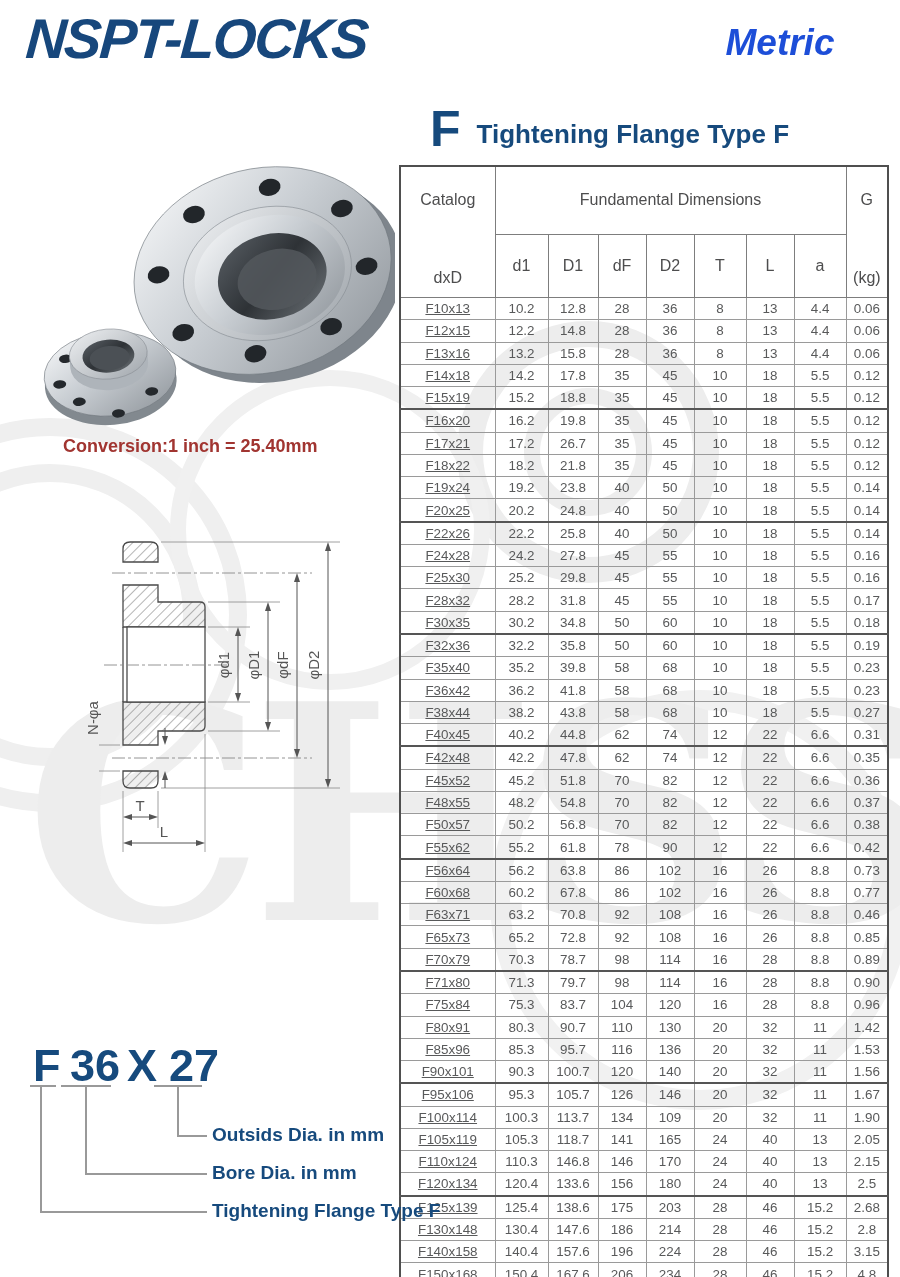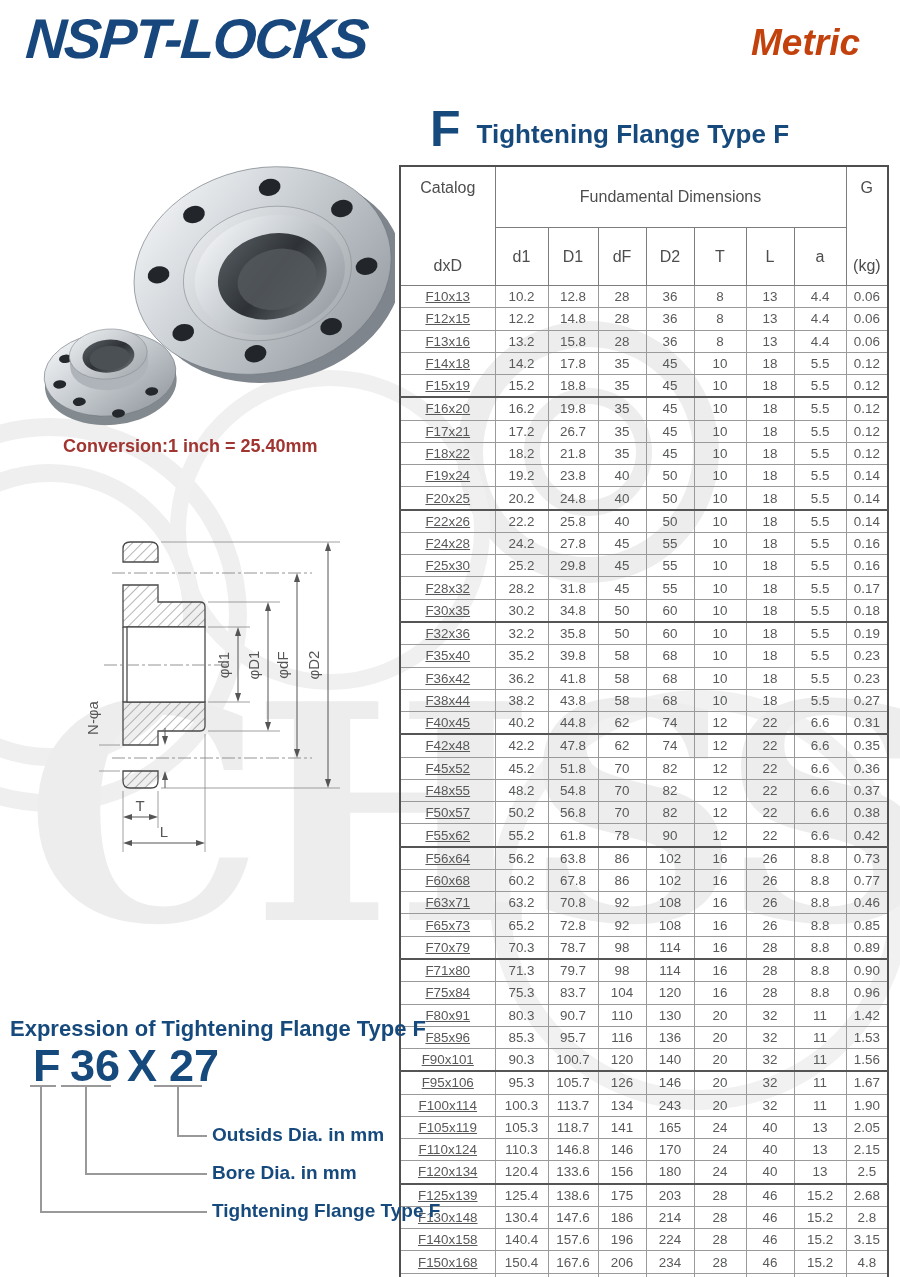--- a/index.html
+++ b/index.html
@@ -6,43 +6,43 @@
   .page{position:relative;width:900px;height:1277px;background:#fff;overflow:hidden;
         font-family:"Liberation Sans",sans-serif;}
   .abs{position:absolute;}
 
   
   .watermark{position:absolute;left:0;top:0;width:900px;height:1277px;z-index:0;pointer-events:none;}
 
   
   .brand{left:26px;top:6px;font-size:56px;font-weight:bold;font-style:italic;
          color:#17477c;letter-spacing:-2px;transform:skewX(-4deg);z-index:3;}
-  .metric{left:700px;top:22px;width:160px;text-align:right;font-size:37px;font-weight:bold;
-          font-style:italic;color:#c2410c;z-index:3;}
+  .metric{left:700px;top:22px;width:160px;text-align:center;font-size:37px;font-weight:bold;
+          font-style:italic;color:#1d4ed8;z-index:3;}
 
   
   .section-title{left:430px;top:104px;display:flex;align-items:flex-end;z-index:3;}
   .big-letter{font-size:50px;font-weight:bold;color:#164a7d;line-height:1;}
   .title-text{font-size:26px;font-weight:bold;color:#164a7d;margin-left:16px;padding-bottom:4px;}
 
   
   .conversion{left:63px;top:436px;font-size:18px;font-weight:bold;color:#a13531;z-index:3;}
 
   
   .tablewrap{left:399px;top:165px;z-index:2;}
   table.flange{border-collapse:collapse;table-layout:fixed;width:488px;
                border:2px solid #4f4f4f;background:transparent;}
   table.flange th{border:1px solid #7d7d7d;font-weight:normal;color:#4d4d4e;
                   font-size:16px;padding:0;background:transparent;}
   table.flange td{border:1px solid #9a9a9a;color:#58595a;font-size:13.4px;
                   text-align:center;padding:0;height:21.27px;background:transparent;}
   td.cat{text-align:left;padding-left:12px;text-decoration:underline;}
   tr.grp td{border-top:2px solid #555;}
   .split-cell{display:flex;flex-direction:column;justify-content:space-between;
-              height:96px;padding:12px 0 10px 0;}
+              height:96px;padding:24px 0 10px 0;}
   th.toprow{height:50px;}
   th.subrow{height:47px;text-align:center;}
 
   
   .expr-heading{left:10px;top:1016px;font-size:22px;font-weight:bold;color:#164a7d;z-index:3;}
   .expr-code{left:33px;top:1040px;font-size:45px;font-weight:bold;color:#164a7d;z-index:3;
              display:flex;}
   .expr-code span{display:inline-block;}
   .cp-f{width:29px;}
   .cp-bore{margin-left:8px;width:55px;}
@@ -639,21 +639,21 @@
             <td>20</td>
             <td>32</td>
             <td>11</td>
             <td>1.67</td>
           </tr>
           <tr>
             <td class="cat">F100x114</td>
             <td>100.3</td>
             <td>113.7</td>
             <td>134</td>
-            <td>243</td>
+            <td>109</td>
             <td>20</td>
             <td>32</td>
             <td>11</td>
             <td>1.90</td>
           </tr>
           <tr>
             <td class="cat">F105x119</td>
             <td>105.3</td>
             <td>118.7</td>
             <td>141</td>
@@ -737,21 +737,20 @@
             <td>244</td>
             <td>28</td>
             <td>46</td>
             <td>15.2</td>
             <td>3.95</td>
           </tr>
         </tbody>
     </table>
   </div>
 
-  <div class="abs expr-heading">Expression of Tightening Flange Type F</div>
   <div class="abs expr-code">
     <span class="cp-f">F</span>
     <span class="cp-bore">36</span>
     <span class="cp-x">X</span>
     <span class="cp-od">27</span>
   </div>
 
   <div class="abs uline" style="left:30px;top:1085px;width:26px;"></div>
   <div class="abs uline" style="left:61px;top:1085px;width:50px;"></div>
   <div class="abs uline" style="left:154px;top:1085px;width:48px;"></div>

